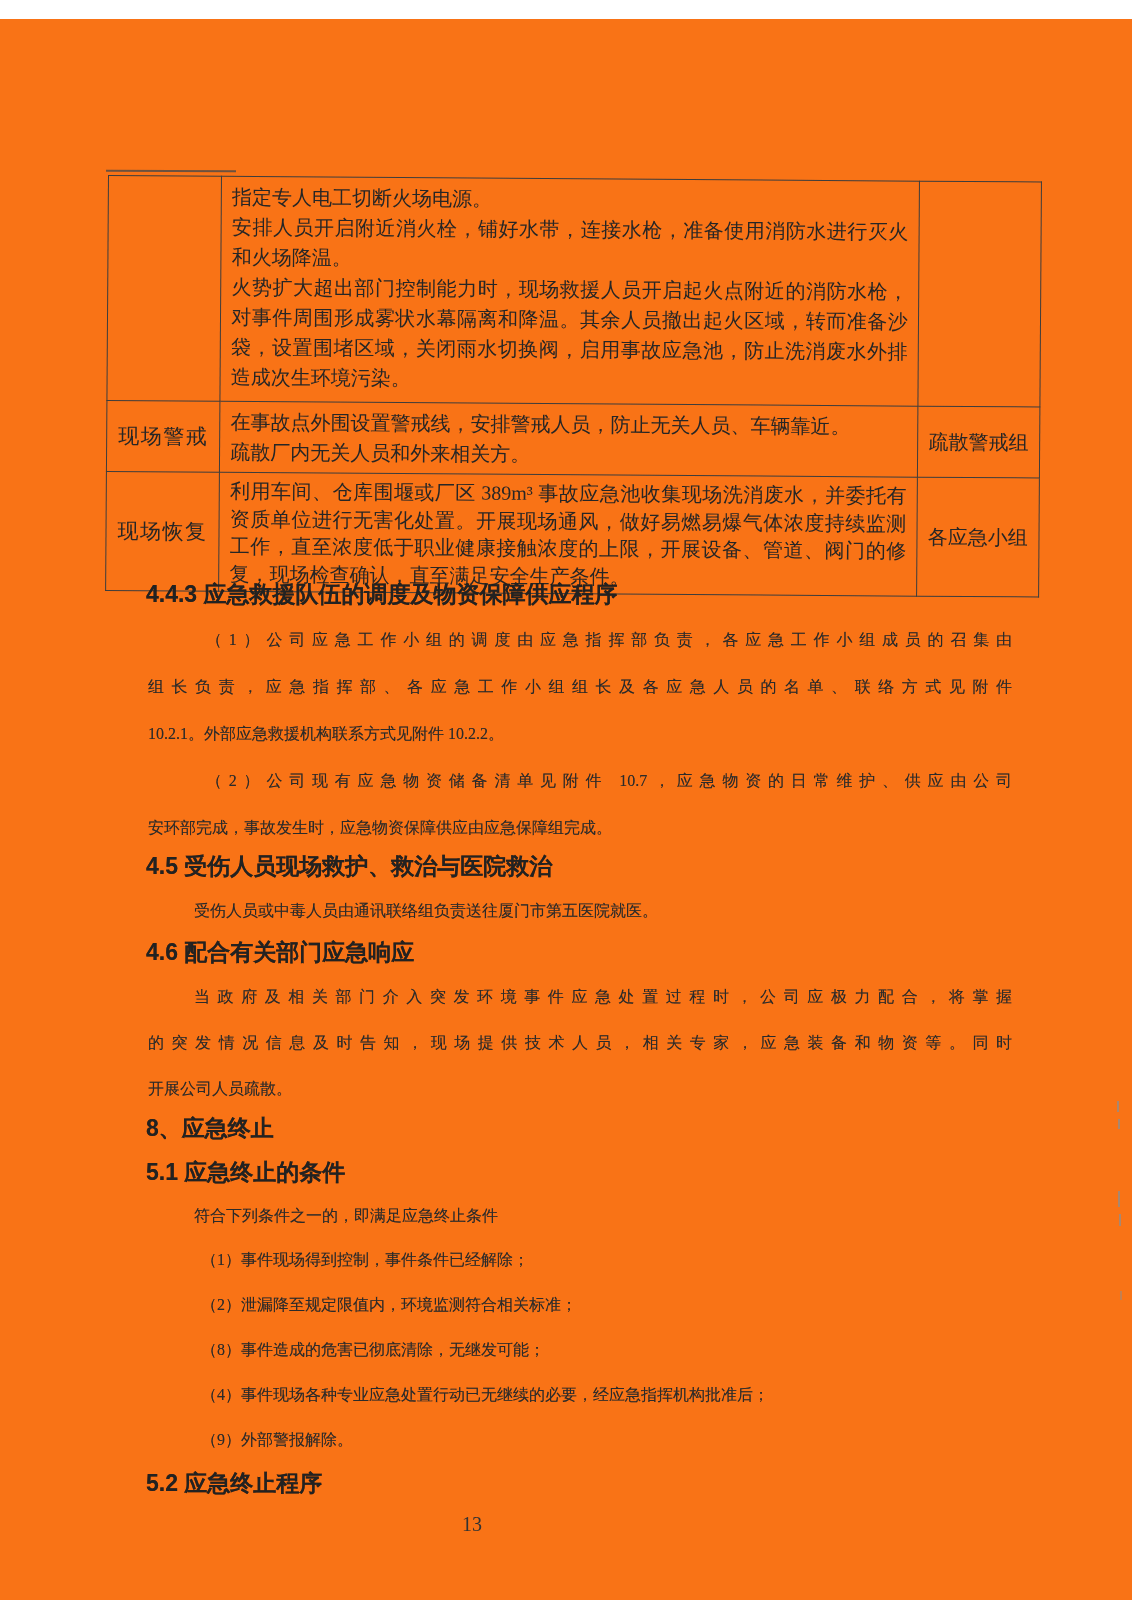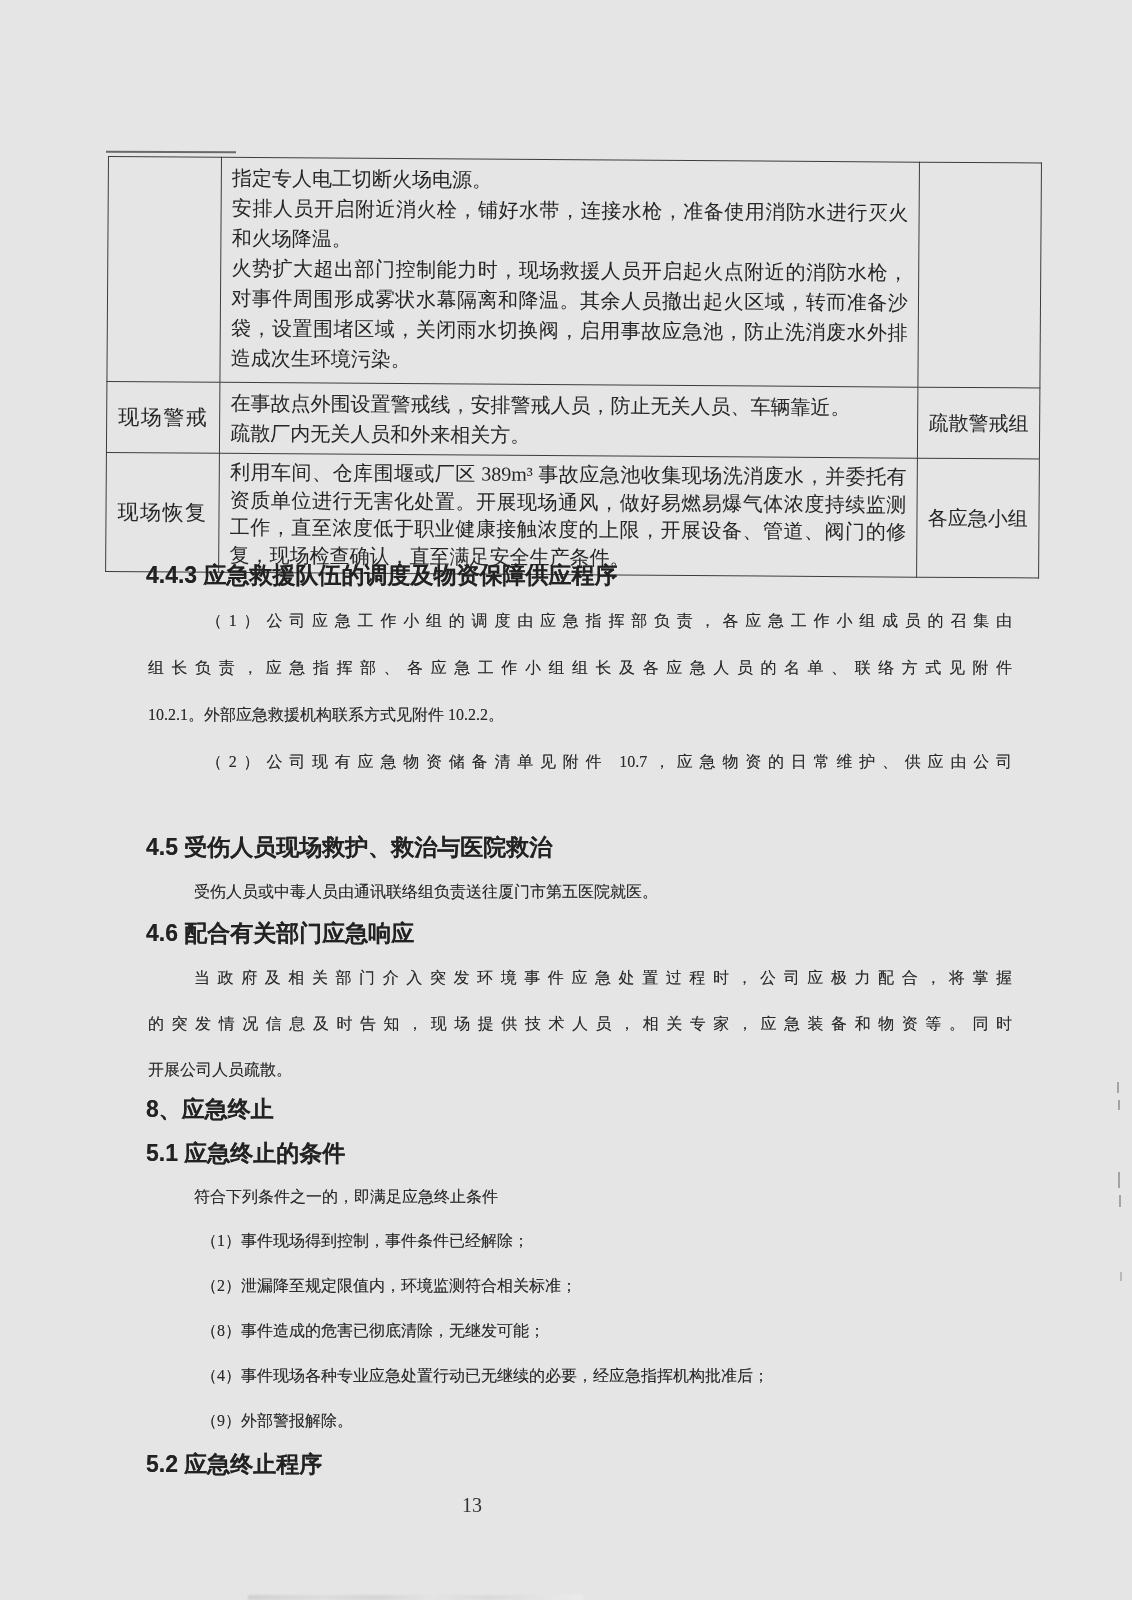--- a/index.html
+++ b/index.html
@@ -1,18 +1,18 @@
 <!DOCTYPE html>
 <html><head>
 <meta charset="utf-8">
 <style>
   html,body{margin:0;padding:0;background:#ffffff;}
   body{width:1132px;height:1600px;position:relative;overflow:hidden;
        font-family:"Liberation Serif","DejaVu Serif",serif;color:#2b2b2b;}
-  .page{position:absolute;inset:0;background:#e5e5e5;}
+  .page{position:absolute;inset:0;background:#f97316;margin-top:19px;}
 
   
   .doc-table{position:absolute;left:108px;top:156px;width:934px;
              border-collapse:collapse;transform:rotate(0.4deg);transform-origin:0 0;}
   .doc-table td{border:1.6px solid #3d3d3d;vertical-align:middle;padding:0;}
   .col-label{width:121px;text-align:center;font-size:21px;letter-spacing:1.5px;color:#262626;}
   .col-body{width:682px;padding:5px 10px 3px 10px !important;vertical-align:top !important;}
   .col-team{width:131px;text-align:center;font-size:20px;color:#262626;}
   .r1 .col-body{height:216px;}
   .r2 .col-body{height:62px;}
@@ -79,20 +79,21 @@
       <td class="col-team">各应急小组</td>
     </tr>
   </tbody>
     </table>
 
   <div class="hd" style="top:560px">4.4.3 应急救援队伍的调度及物资保障供应程序</div>
   <div class="bline fill indb" style="top:606px">（1）公司应急工作小组的调度由应急指挥部负责，各应急工作小组成员的召集由</div>
   <div class="bline fill" style="top:653px">组长负责，应急指挥部、各应急工作小组组长及各应急人员的名单、联络方式见附件</div>
   <div class="bline" style="top:700px">10.2.1。外部应急救援机构联系方式见附件 10.2.2。</div>
   <div class="bline fill indb" style="top:747px">（2）公司现有应急物资储备清单见附件 10.7，应急物资的日常维护、供应由公司</div>
+  <div class="bline" style="top:794px">安环部完成，事故发生时，应急物资保障供应由应急保障组完成。</div>
 
   <div class="hd" style="top:832px">4.5 受伤人员现场救护、救治与医院救治</div>
   <div class="bline ind" style="top:877px">受伤人员或中毒人员由通讯联络组负责送往厦门市第五医院就医。</div>
 
   <div class="hd" style="top:918px">4.6 配合有关部门应急响应</div>
   <div class="bline fill ind" style="top:963px">当政府及相关部门介入突发环境事件应急处置过程时，公司应极力配合，将掌握</div>
   <div class="bline" style="top:1055px">开展公司人员疏散。</div>
   <div class="bline fill" style="top:1009px">的突发情况信息及时告知，现场提供技术人员，相关专家，应急装备和物资等。同时</div>
 
   <div class="hd" style="top:1094px">8、应急终止</div>

